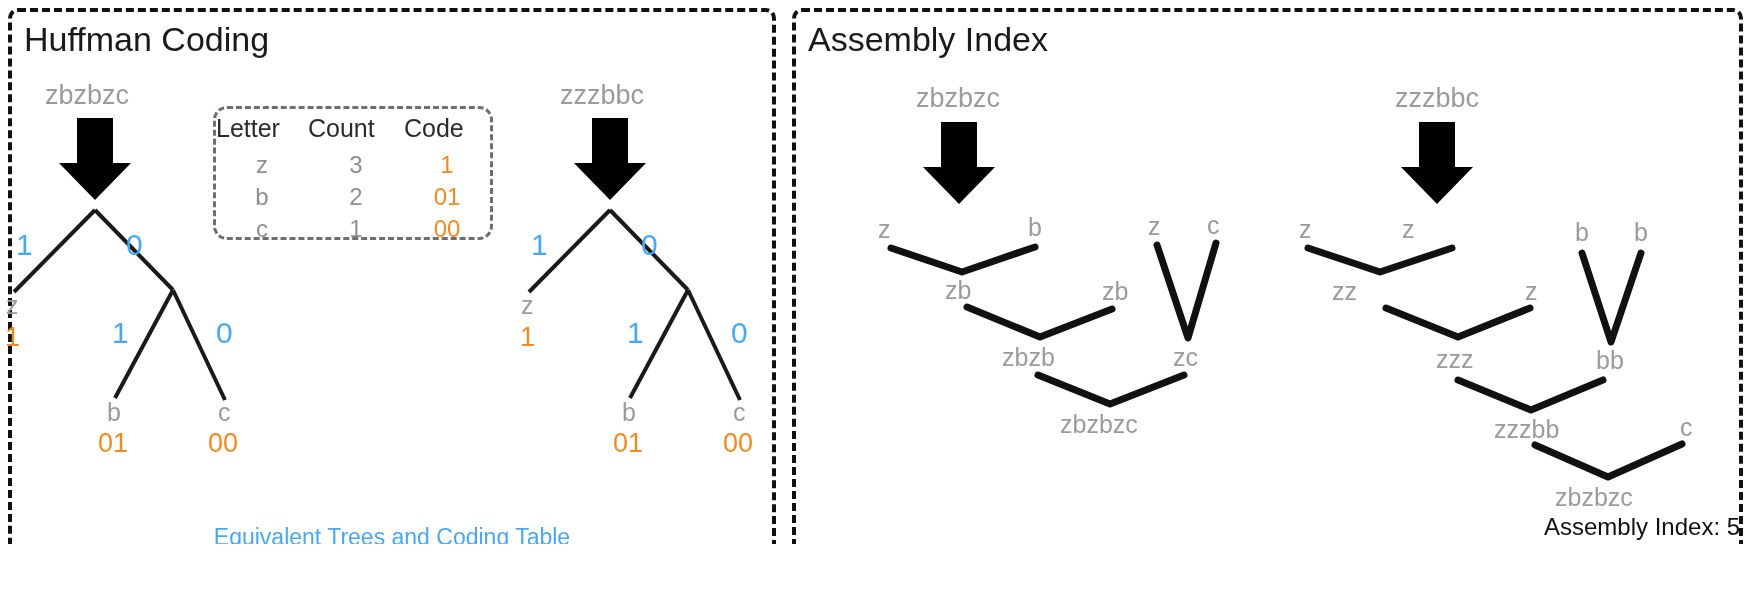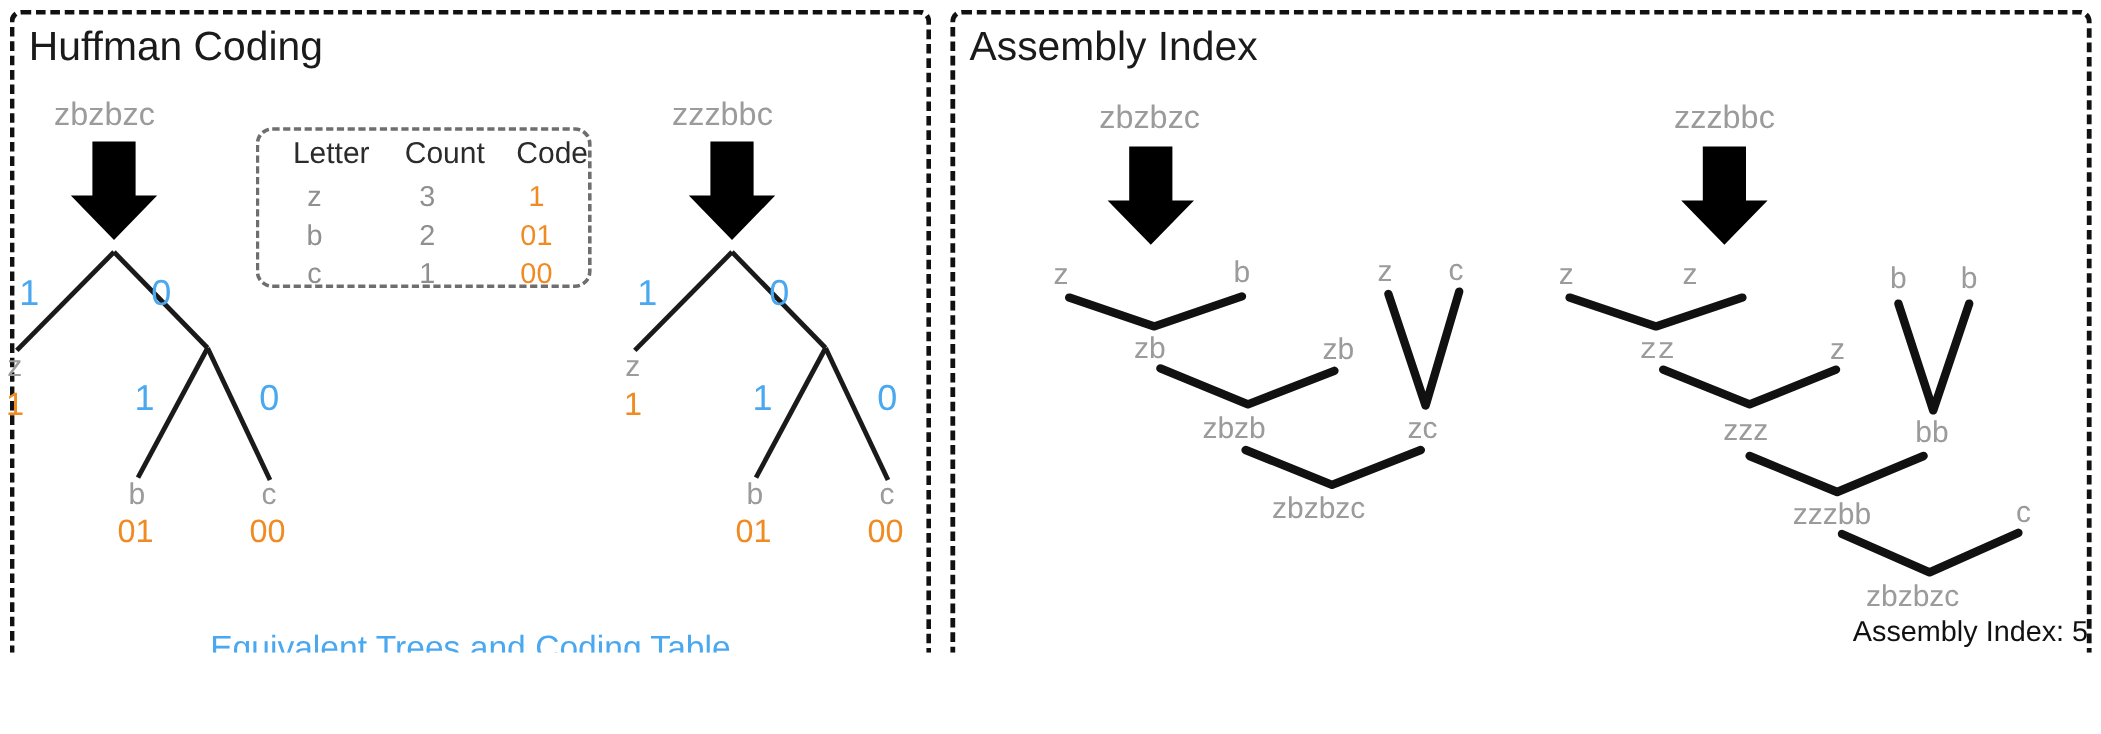--- a/index.html
+++ b/index.html
@@ -38,21 +38,21 @@
   }
   .panel-title {
     position: absolute;
     font-size: 34px;
     color: #1a1a1a;
     letter-spacing: 0px;
     white-space: nowrap;
   }
   .panel-caption {
     position: absolute;
-    font-size: 28px;
+    font-size: 23px;
     color: #4aa8f0;
     white-space: nowrap;
     text-align: center;
   }
   .seq-label {
     position: absolute;
     font-size: 27px;
     color: #9b9b9b;
     white-space: nowrap;
   }
@@ -94,21 +94,21 @@
   #coding-table table {
     width: 100%;
     border-collapse: collapse;
     margin-top: 4px;
   }
   #coding-table th {
     font-size: 25px;
     font-weight: normal;
     color: #2b2b2b;
     padding: 1px 0 6px 0;
-    text-align: right;
+    text-align: left;
   }
   #coding-table td {
     font-size: 24px;
     color: #8f8f8f;
     text-align: center;
     padding: 2px 0;
   }
   #coding-table td.code-cell {
     color: #f08a22;
   }
@@ -265,21 +265,21 @@
 
     <path class="asm-line" d="M 1582,253 L 1611,342 L 1641,253"></path>
 
     <path class="asm-line" d="M 1458,380 L 1531,410 L 1603,380"></path>
 
     <path class="asm-line" d="M 1535,445 L 1608,477 L 1682,444"></path>
   </svg>
 
   <div class="node-label" style="left:1299px; top:215px;">z</div>
   <div class="node-label" style="left:1402px; top:215px;">z</div>
-  <div class="node-label" style="left:1366px; top:277px;font-family:Liberation Mono, monospace;">zz</div>
+  <div class="node-label" style="left:1332px; top:277px;">zz</div>
   <div class="node-label" style="left:1525px; top:277px;">z</div>
   <div class="node-label" style="left:1436px; top:345px;">zzz</div>
   <div class="node-label" style="left:1575px; top:218px;">b</div>
   <div class="node-label" style="left:1634px; top:218px;">b</div>
   <div class="node-label" style="left:1596px; top:346px;">bb</div>
   <div class="node-label" style="left:1494px; top:415px;">zzzbb</div>
   <div class="node-label" style="left:1680px; top:413px;">c</div>
   <div class="node-label" style="left:1555px; top:483px;">zbzbzc</div>
 
   <div class="ai-label" style="left:1508px; top:513px;margin-left:36px;">Assembly Index: 5</div>

